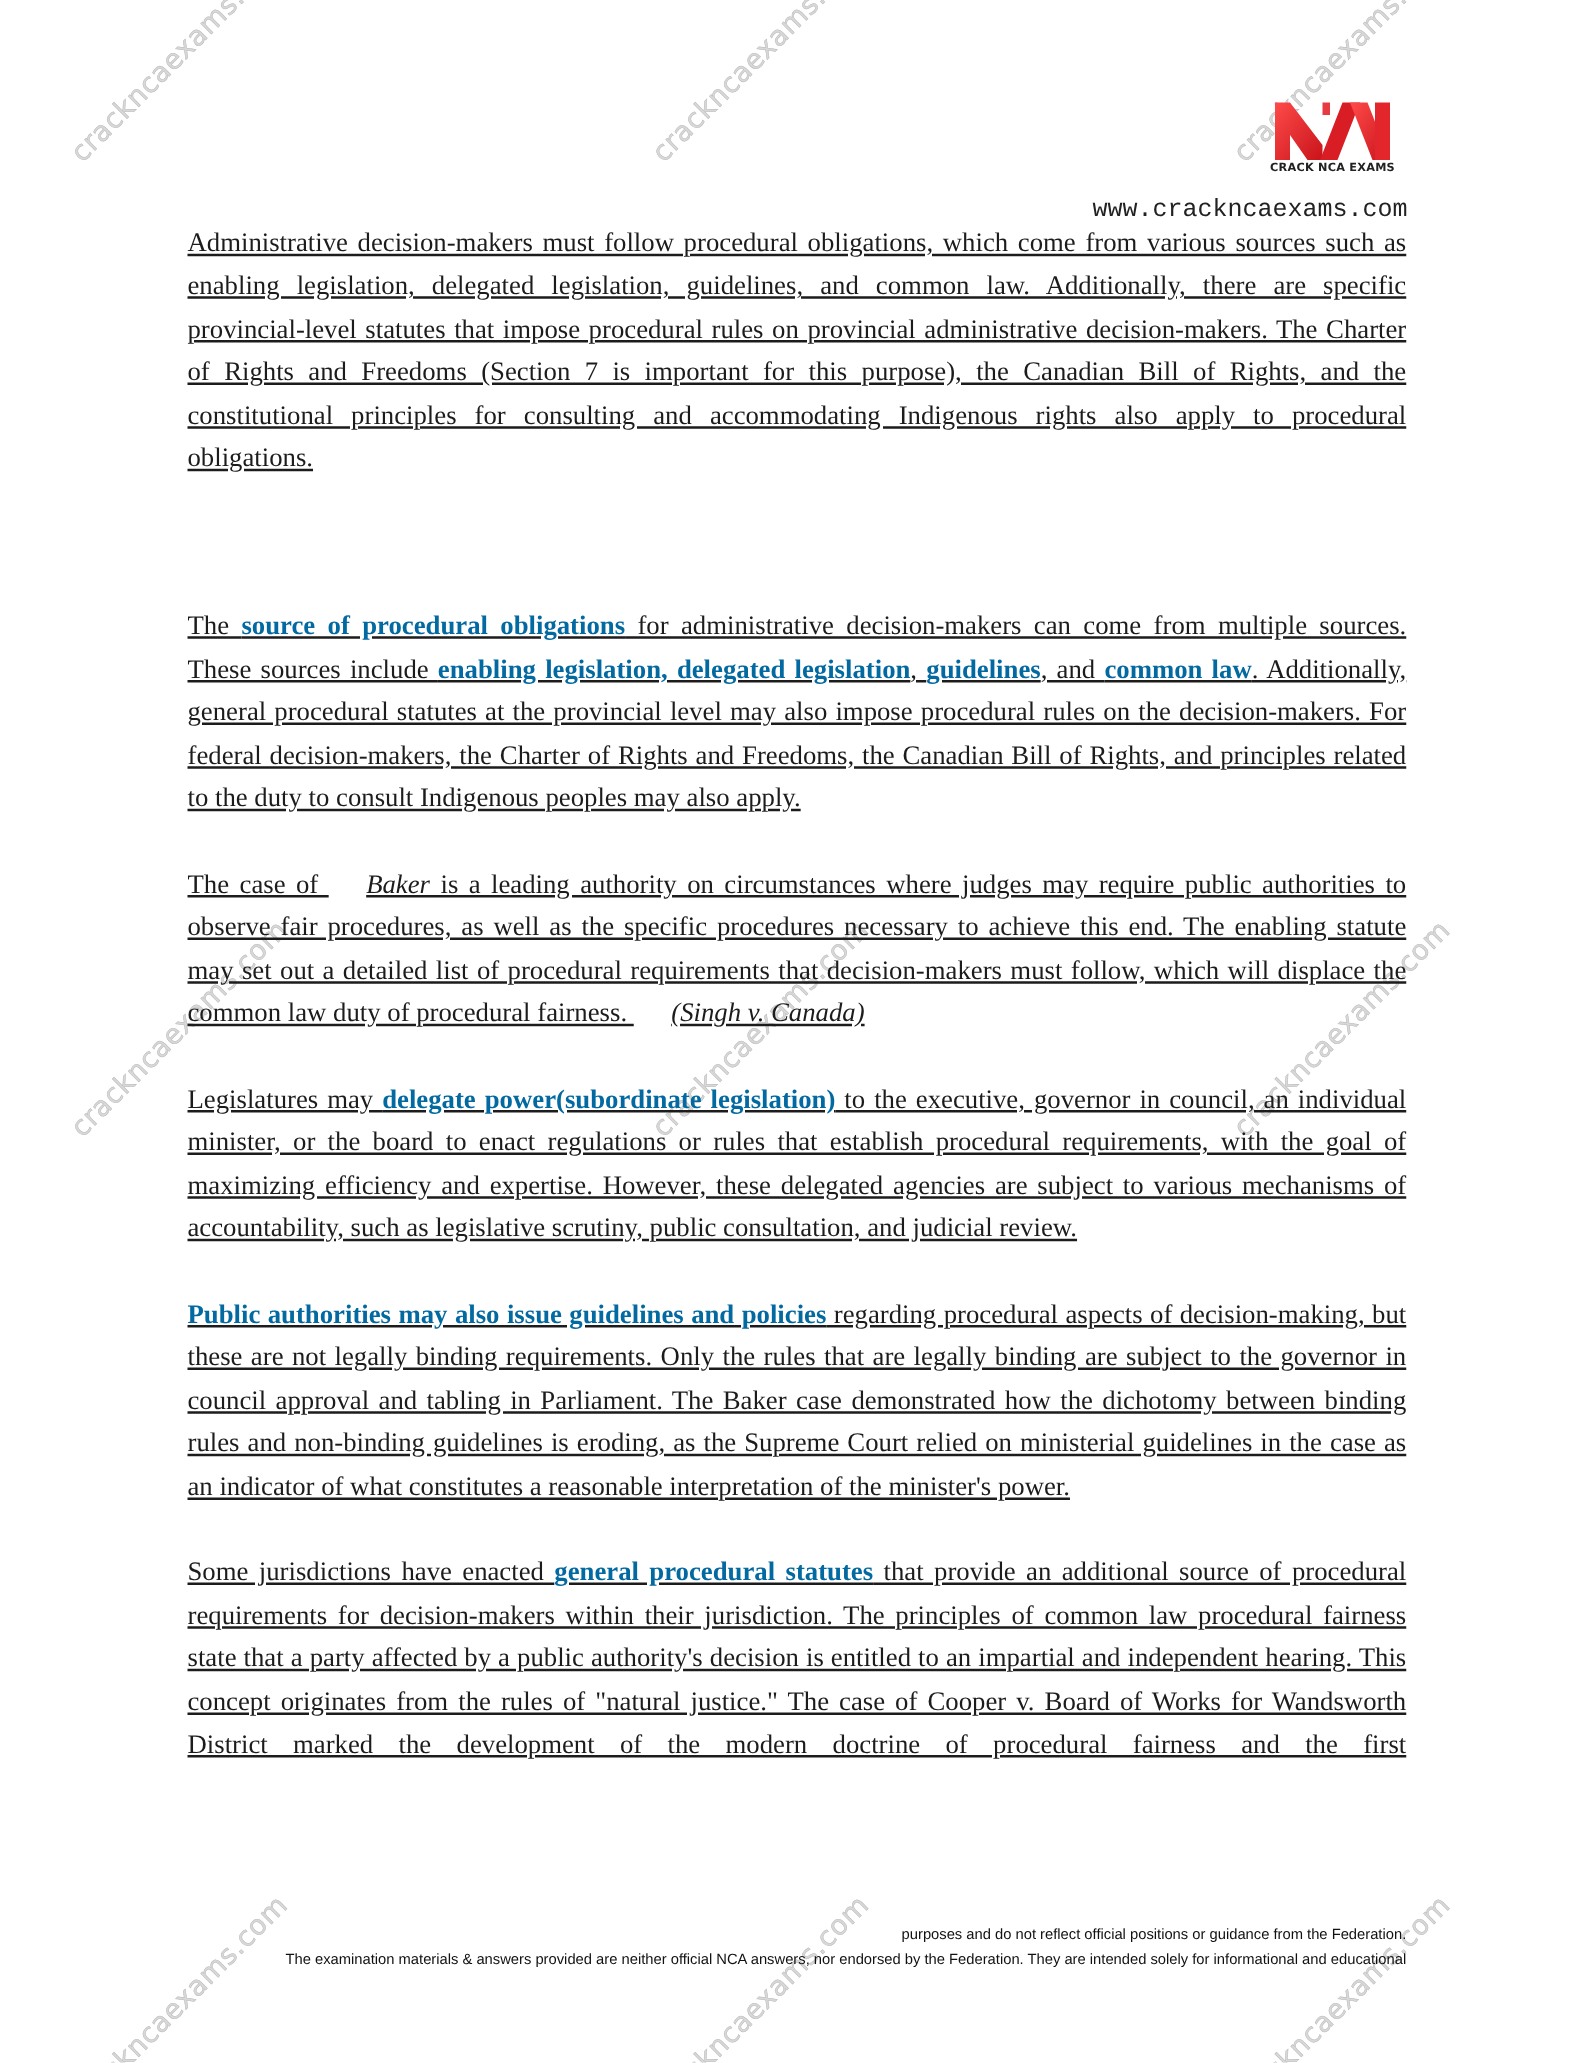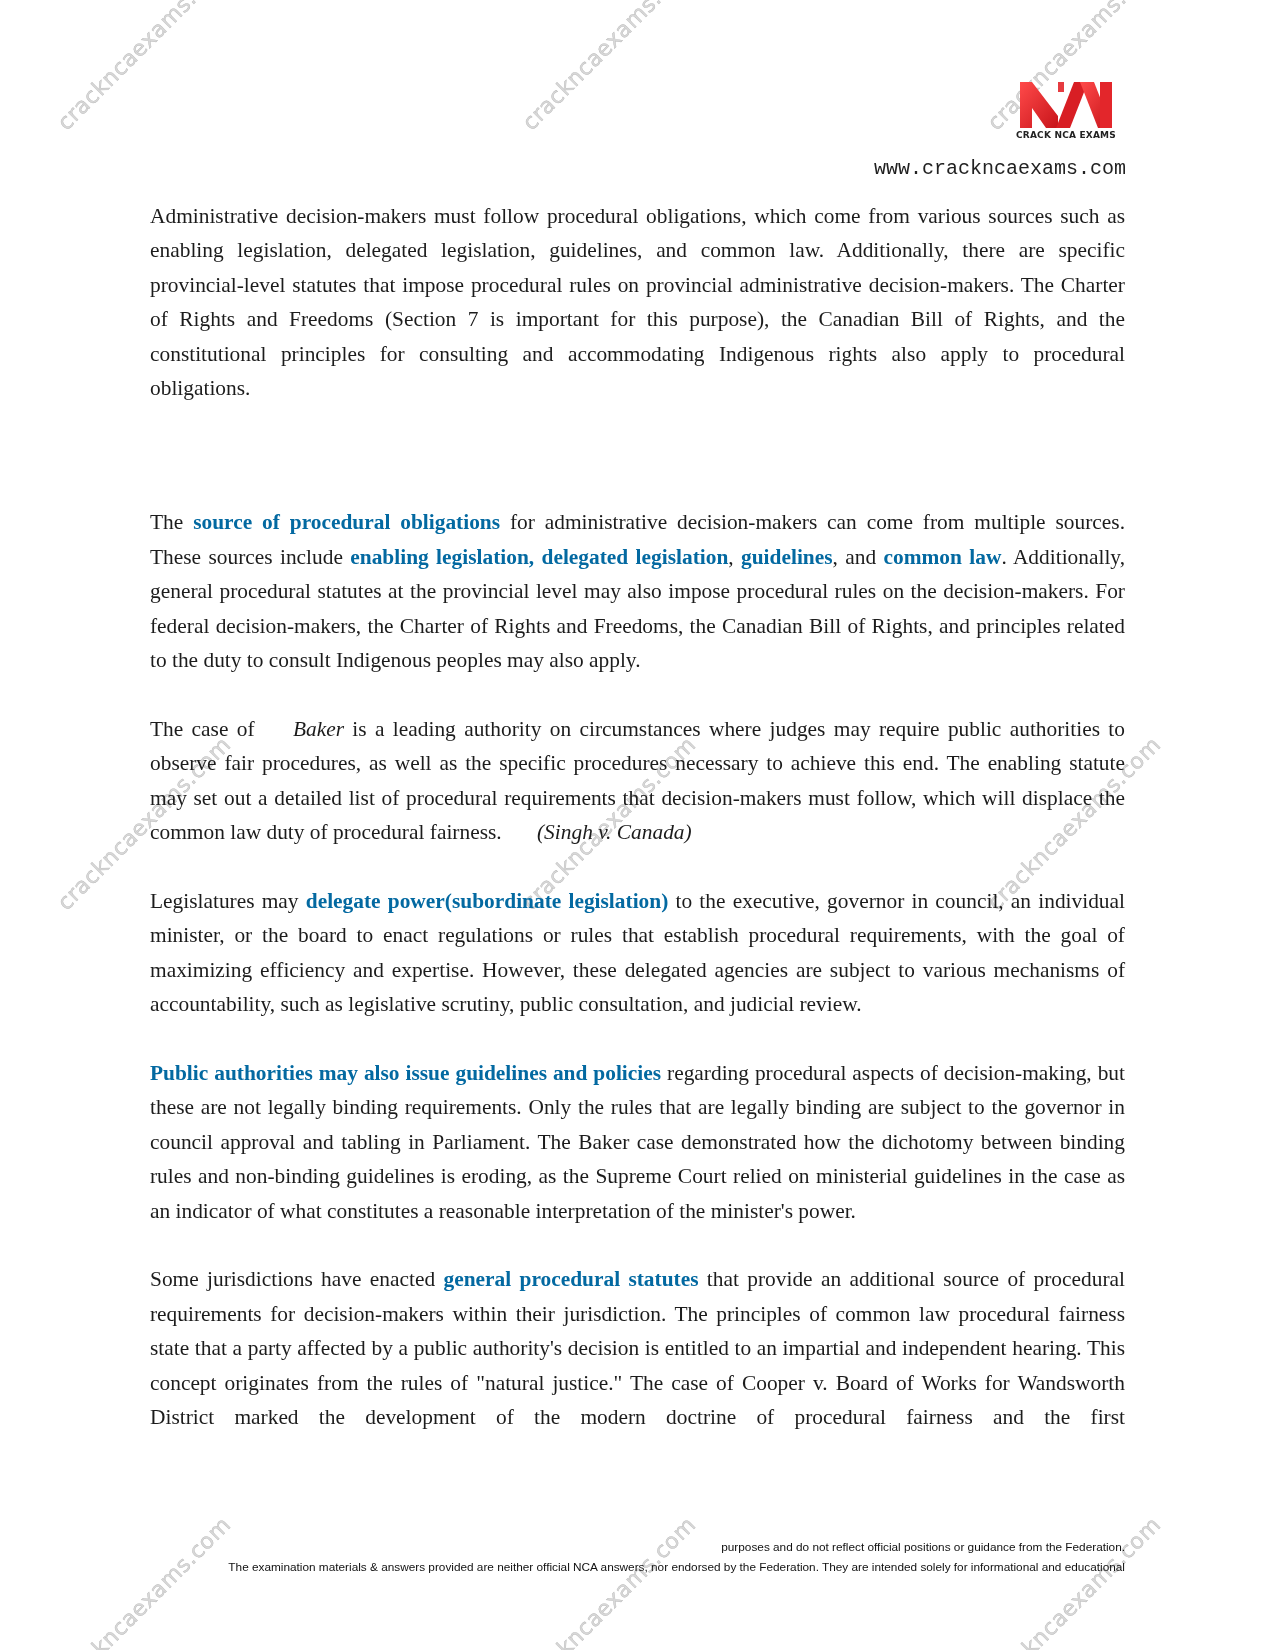--- a/index.html
+++ b/index.html
@@ -12,22 +12,22 @@
         -webkit-text-stroke: 0.4px #bdbdbd; color: transparent; text-shadow: 0 0 0 #e2e2e2; }
   .wm-inner { color: #d8d8d8; }
 
   
   .logo { position: absolute; left: 1010px; top: 78px; width: 112px; height: 66px; }
   .logo-mark { position: absolute; left: 8px; top: 0; width: 96px; height: 50px; }
   .logo-text { position: absolute; left: 0; top: 52px; width: 112px; text-align: center;
                font-family: "DejaVu Sans", sans-serif; font-weight: bold; font-size: 9px; color: #222; letter-spacing: 0.2px; }
   .site-url { position: absolute; right: 149px; top: 157px; font-family: Liberation Mono, monospace; font-size: 20px; color: #222; }
 
-  .content { position: absolute; left: 150px; top: 199px; width: 975px;
-             font-family: "Liberation Serif", serif; font-size: 21.4px; line-height: 34.4px; color: #1c1c1c; }
+  .content { position: absolute; left: 150px; top: 177px; width: 975px;
+             font-family: "Liberation Serif", serif; font-size: 21.4px; line-height: 34.4px; color: #1c1c1c; text-decoration: underline; }
   .content p { margin: 0; text-align: justify; }
   .content .gap { height: 34.4px; }
   .content .gap-big { height: 100px; }
   h2.section-title { font-family: "Liberation Serif", serif; font-weight: bold; font-size: 28px; margin: 0 0 18px 0; line-height: 36px; color: #111; }
   b { font-weight: bold; color: #0369a1; }
   i { font-style: italic; margin-left: 30px; }
 
   .footer { position: absolute; left: 150px; width: 975px; font-family: "Liberation Sans", sans-serif; color: #111; }
   .footer-line1 { top: 1516px; font-size: 15px; text-align: right; }
   .footer-line1 .pg { display: inline-block; margin-left: 22px; }

